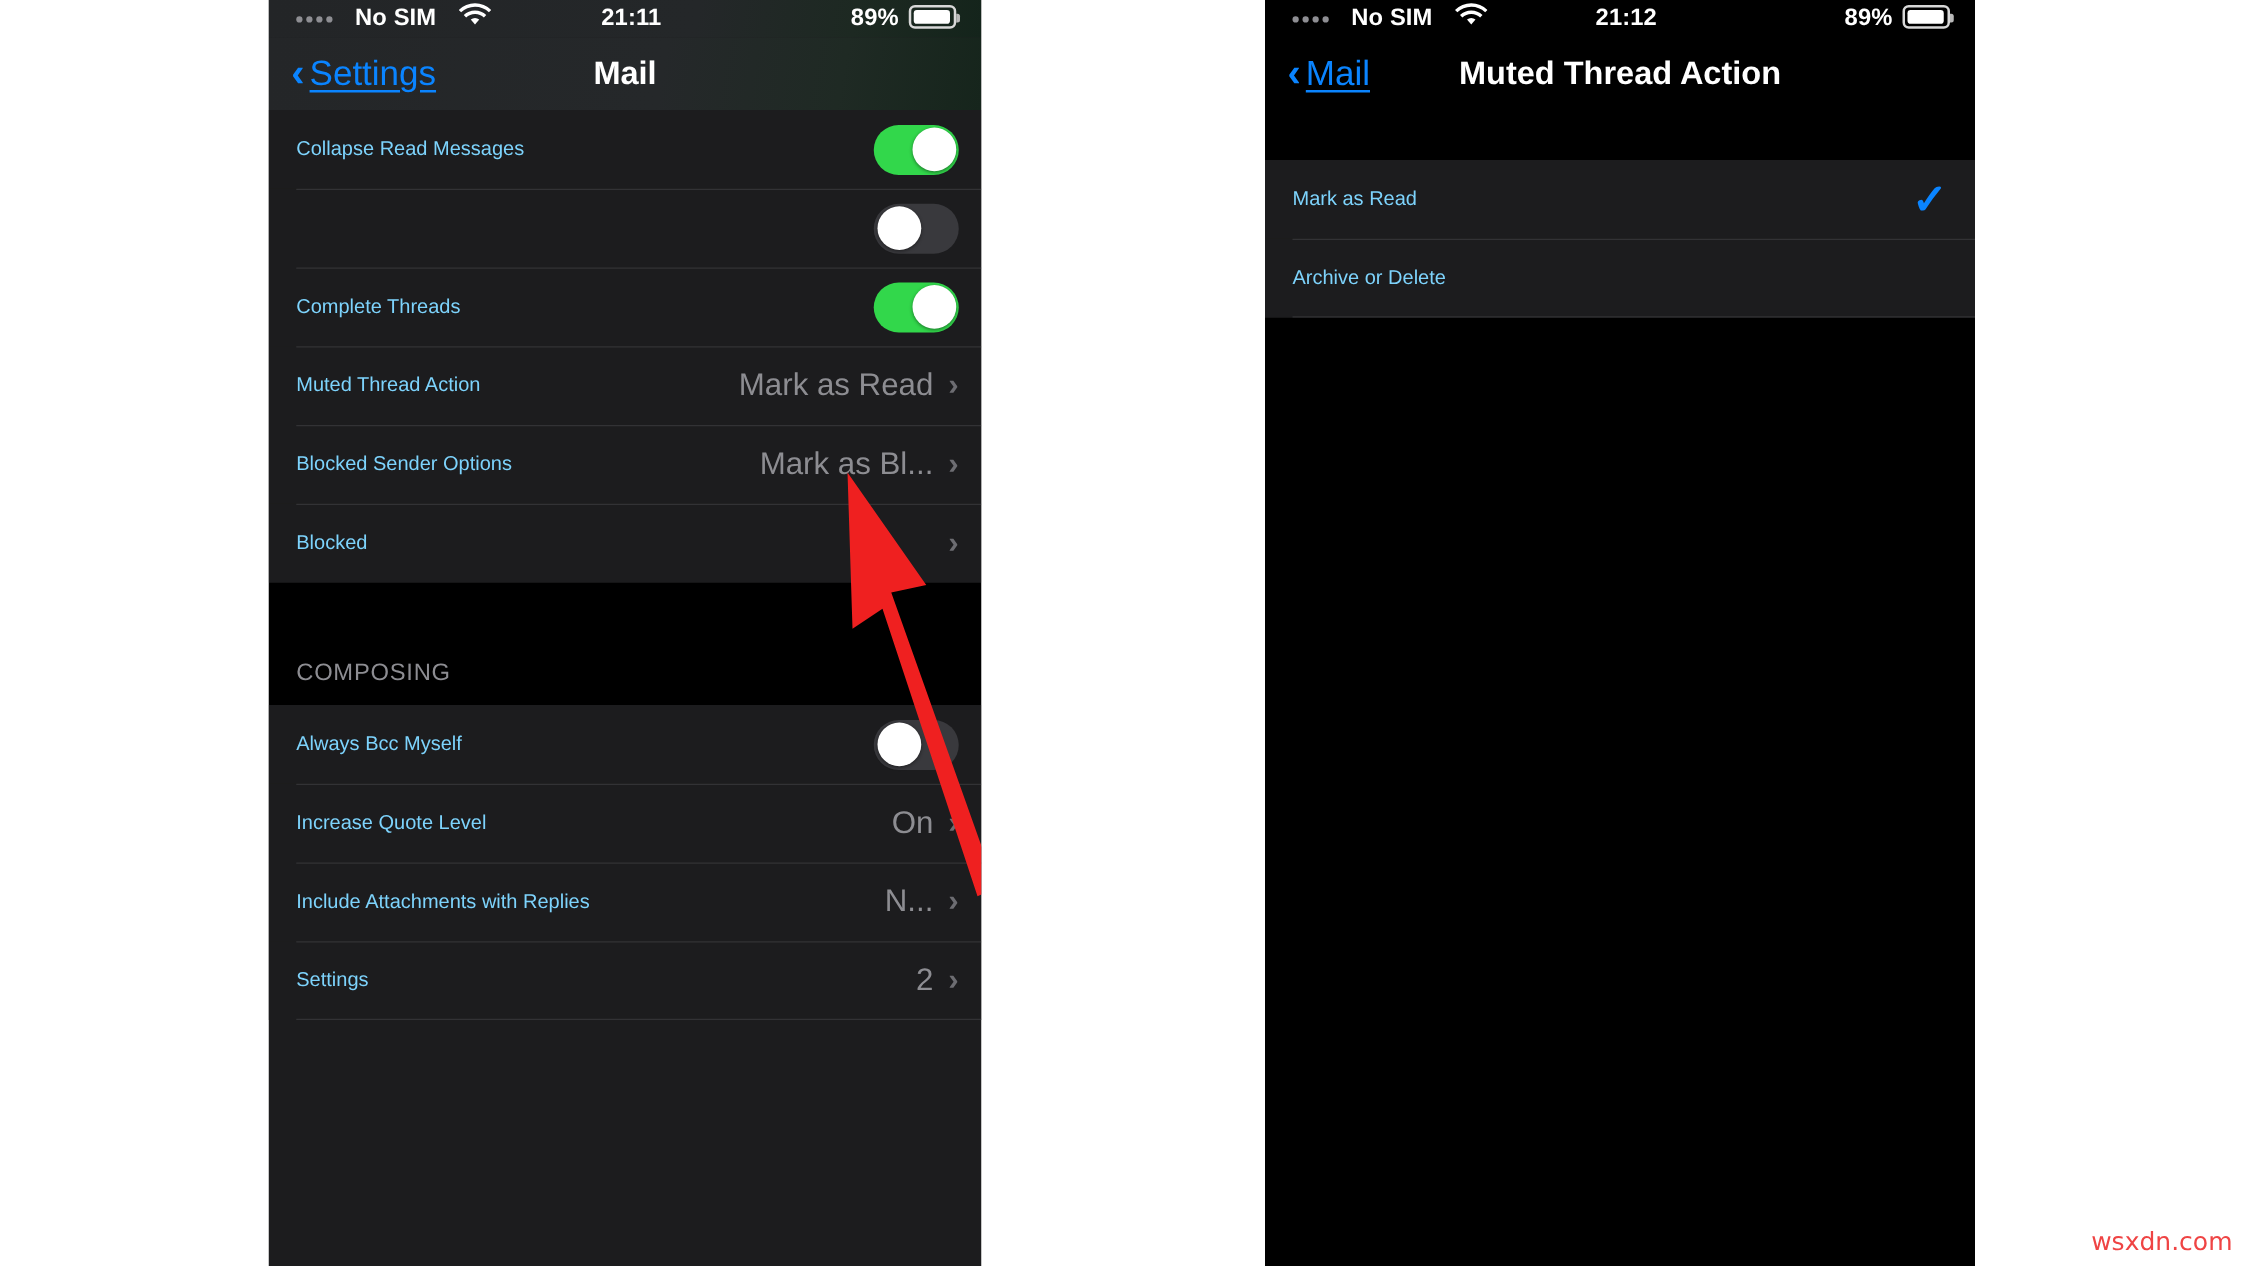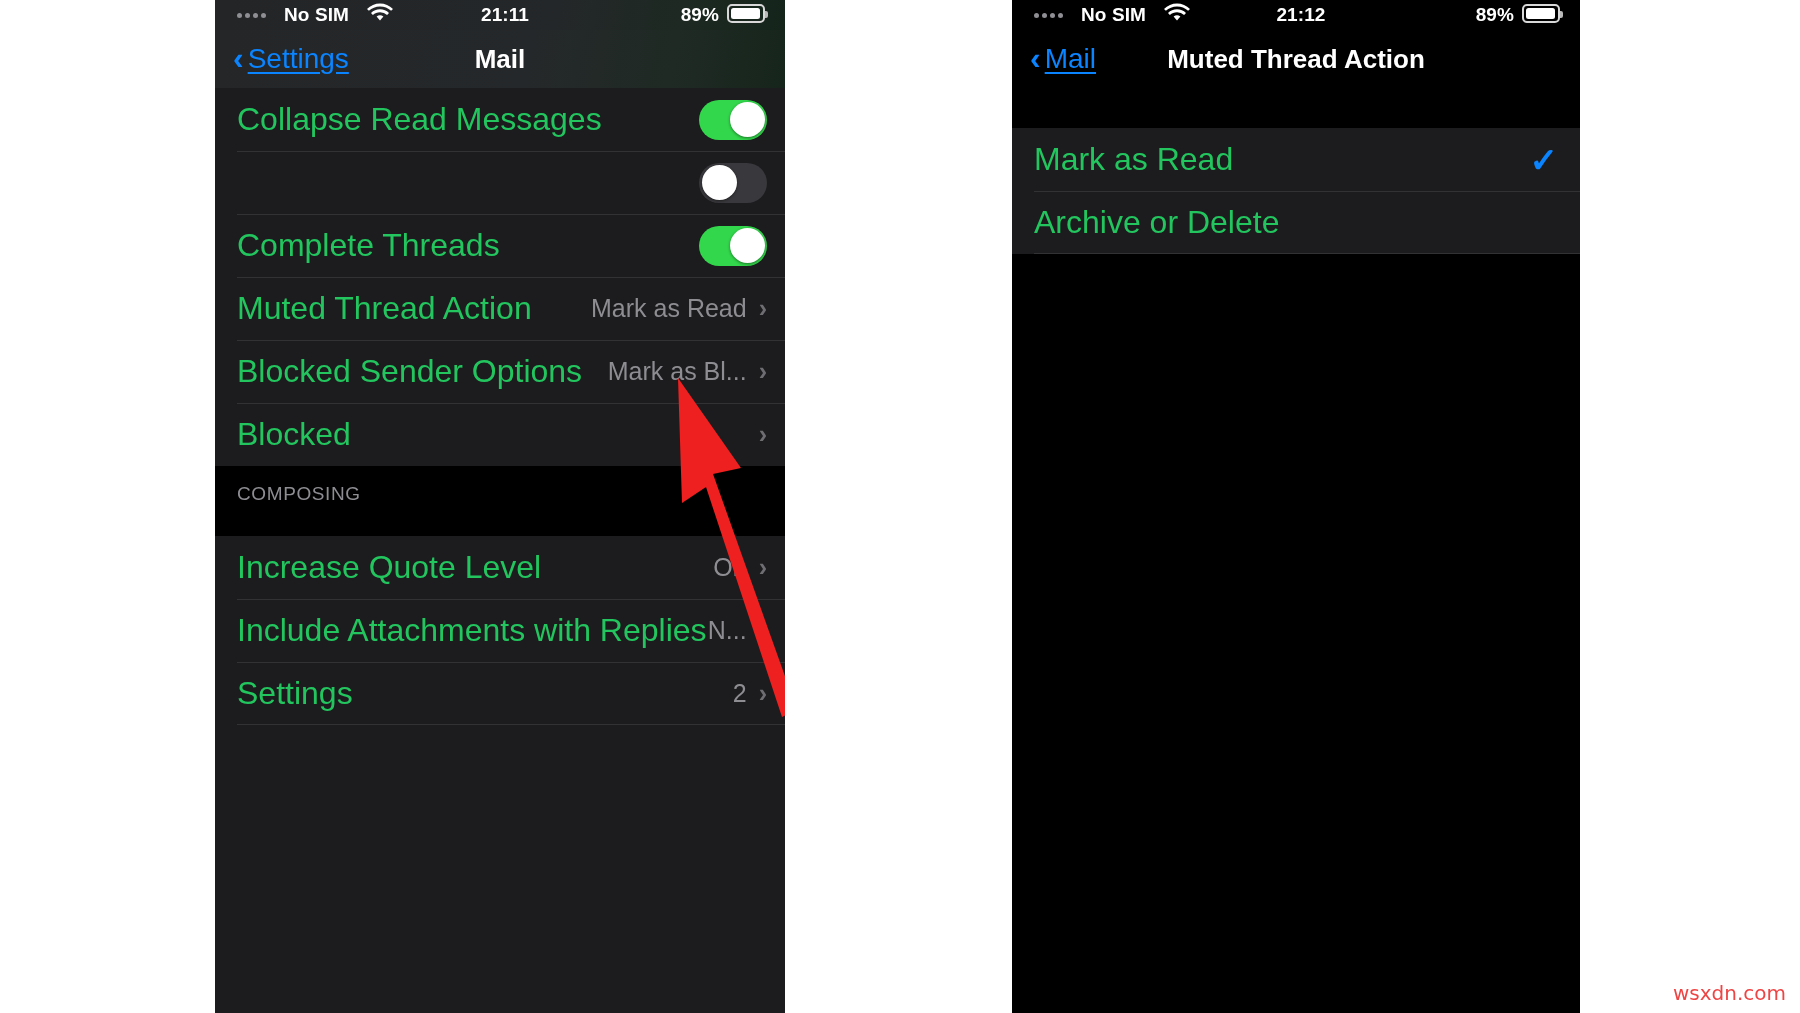--- a/index.html
+++ b/index.html
@@ -62,36 +62,36 @@
     background: #1c1c1e;
   }
   .row + .row::before {
     content:""; position:absolute; left:22px; right:0; top:0; height:1px;
     background:#323235;
   }
   .row.sep-after::after {
     content:""; position:absolute; left:22px; right:0; bottom:0; height:1px;
     background:#323235;
   }
-  .row-label { color:#22c55e; font-size:32px; white-space:nowrap;text-align:center; }
+  .row-label { color:#7dd3fc; font-size:16px; white-space:nowrap;text-align:center; }
   .row-right { margin-left:auto; display:flex; align-items:center; gap:12px; }
   .row-value { color:#8d8d92; font-size:25px; white-space:nowrap; }
   .chev-r { color:#6d6d72; font-size:25px; font-weight:600; line-height:1; }
   .check  { color:#0a84ff; font-size:34px; font-weight:600; line-height:1; margin-right:4px; }
 
   
   .toggle { width:68px; height:40px; border-radius:20px; position:relative;
             background:#39393d; flex:0 0 auto; }
   .toggle.on { background:#32d74b; }
   .toggle .knob { position:absolute; top:2.5px; left:2.5px; width:35px; height:35px;
                   border-radius:50%; background:#fff; box-shadow:0 1px 3px rgba(0,0,0,.45); }
   .toggle.on .knob { left: auto; right:2.5px; }
 
   
-  .sec-head { height:70px; background:#000; display:flex; align-items:center;
+  .sec-head { height:98px; background:#000; display:flex; align-items:flex-end;
               padding:0 0 14px 22px; }
   .sec-head span { color:#8d8d92; font-size:19px; letter-spacing:.6px; }
 
   
   .arrow { position:absolute; pointer-events:none; }
   #arrow-left  { left:430px; top:350px; }
 
   
   #watermark { position:absolute; right:14px; bottom:8px; color:#ef4444;
                font-size:20px; font-family:"DejaVu Sans", sans-serif; }
@@ -182,20 +182,28 @@
         </span>
       </div>
     </div>
 
     <div class="sec-head">
       <span>COMPOSING</span>
     </div>
 
     <div class="group">
       <div class="row">
+        <span class="row-label">Always Bcc Myself</span>
+        <span class="row-right">
+          <span class="toggle">
+              <i class="knob"></i>
+            </span>
+        </span>
+      </div>
+      <div class="row">
         <span class="row-label">Increase Quote Level</span>
         <span class="row-right">
           <span class="row-value">On</span>
           <span class="chev-r">›</span>
         </span>
       </div>
       <div class="row">
         <span class="row-label">Include Attachments with Replies</span>
         <span class="row-right">
           <span class="row-value">N...</span>

